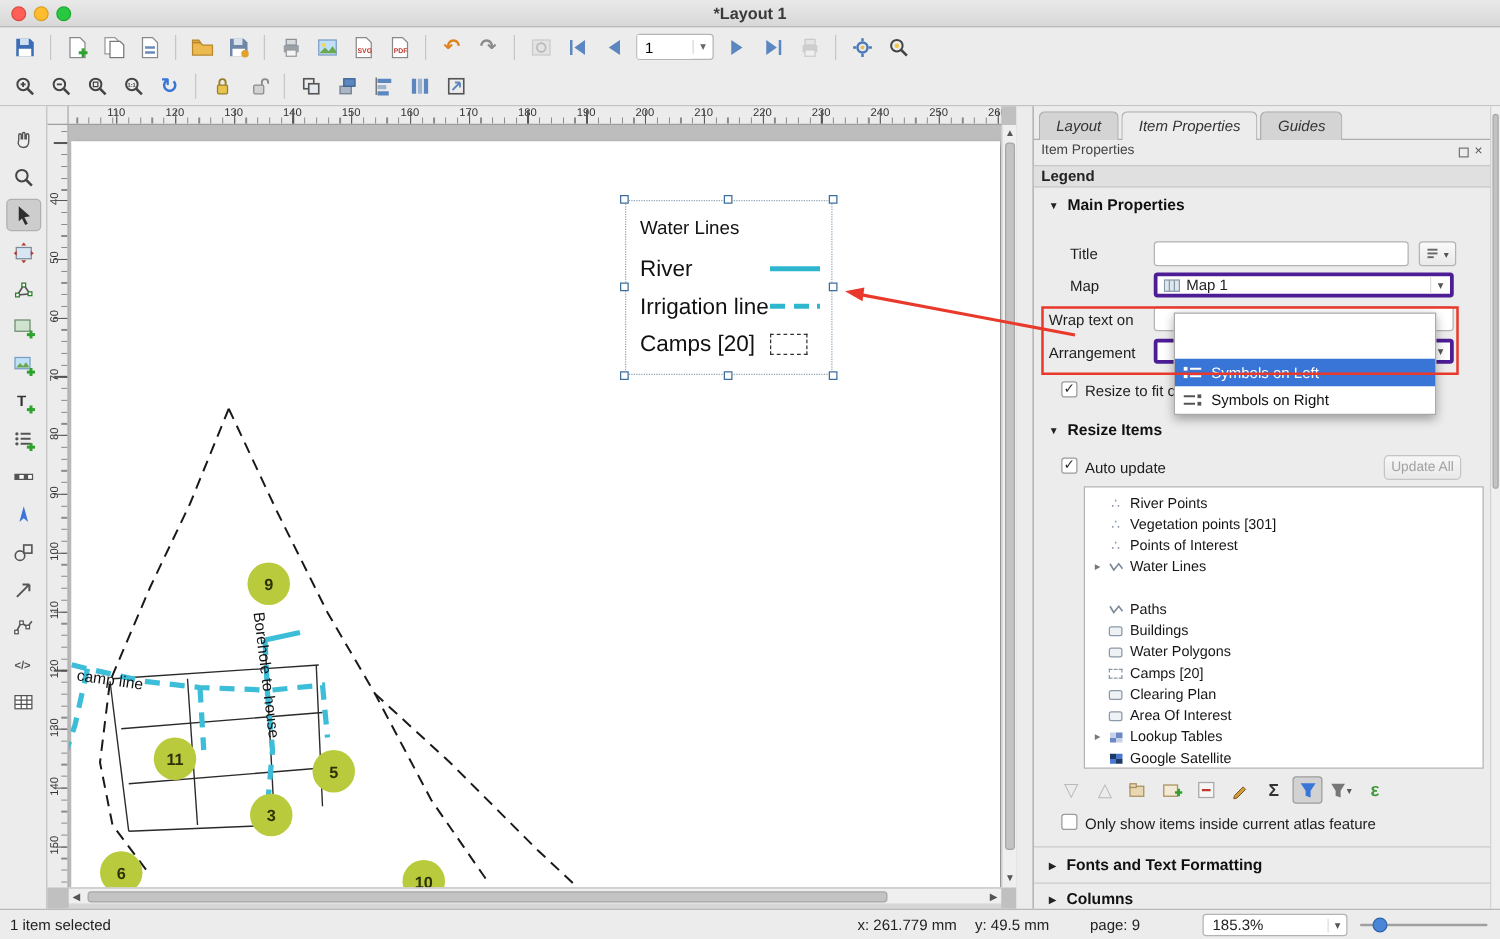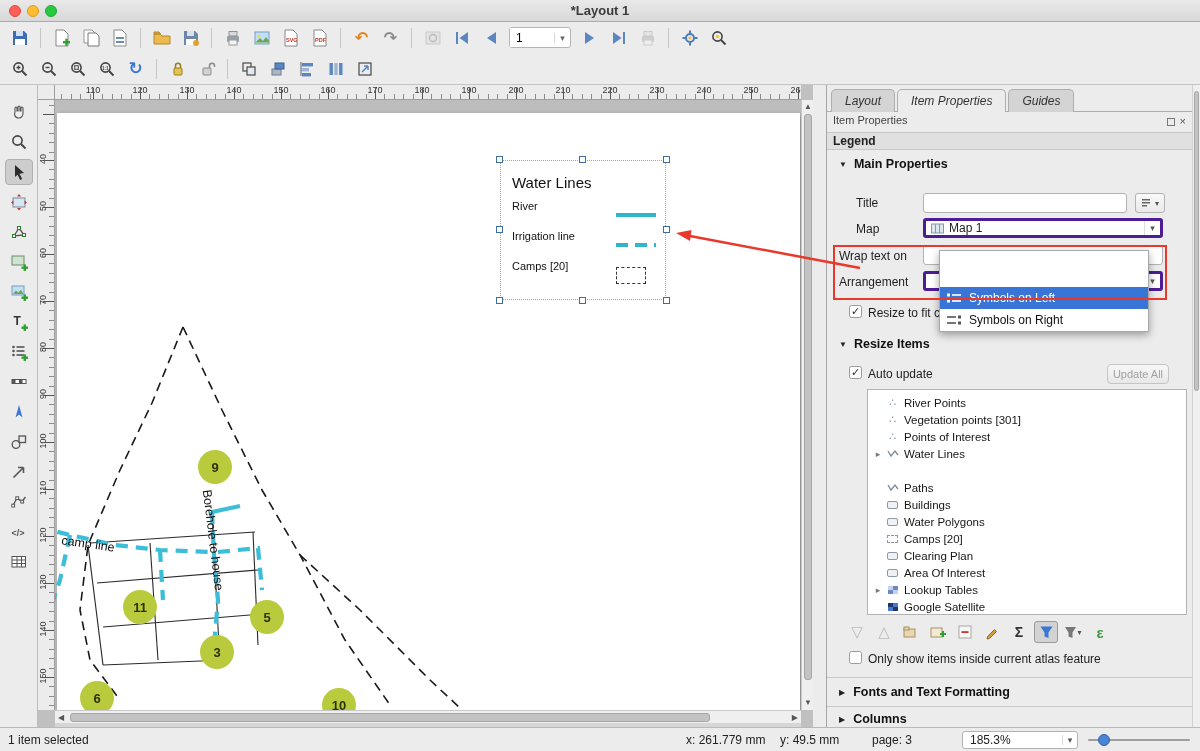--- a/index.html
+++ b/index.html
@@ -50,21 +50,21 @@
   #mapsvg { position:absolute; left:0; top:0; }
   .camp-circle { position:absolute; width:34px; height:34px; border-radius:50%; background:#b9cb3d;
     display:flex; align-items:center; justify-content:center; font-size:13px; font-weight:bold; color:#2c3205; }
   .map-label { position:absolute; font-size:12.5px; color:#111; white-space:nowrap; }
   
   .legend-preview { position:absolute; left:445px; top:60px; width:166px; height:140px; background:#fff; }
   .lp-frame { position:absolute; inset:0; border:1px dotted #93a7b8; }
   .handle { position:absolute; width:7px; height:7px; background:#fff; border:1px solid #3d6f9e; }
   .lp-content { position:absolute; left:12px; top:14px; right:8px; }
   .lp-title { font-size:15px; color:#111; height:26px; }
-  .lp-row { display:flex; justify-content:space-between; height:30px; font-size:11px; color:#111; }
+  .lp-row { display:flex; align-items:center; justify-content:space-between; height:30px; font-size:18px; color:#111; }
   .sym { width:42px; display:flex; align-items:center; }
   .sym-solid { width:40px; height:4px; background:#2fb6cf; }
   .sym-dash { width:40px; height:4px; background:repeating-linear-gradient(to right,#2fb6cf 0 12px,transparent 12px 19px); }
   .sym-rect { width:30px; height:17px; border:1.6px dashed #333; }
   
   .vscroll { position:absolute; left:763px; top:15px; width:12px; height:610px; background:#efefef; border-left:1px solid #c9c9c9; }
   .hscroll { position:absolute; left:17px; top:625px; width:746px; height:13px; background:#efefef; border-top:1px solid #c9c9c9; }
   .thumb { position:absolute; background:#c3c3c3; border:1px solid #a6a6a6; border-radius:3px; }
   .sarrow { position:absolute; font-size:8px; color:#555; line-height:1; }
   .canvas-strip { position:absolute; left:17px; top:638px; width:746px; height:4px; background:#d6d6d6; }
@@ -866,21 +866,21 @@
 </svg>
 
 <div class="panel-scroll">
   <div class="thumb" style="left:1px; top:6px; width:5px; height:300px"></div>
 </div>
 
 <div class="statusbar">
   <span class="sb-item" style="left:8px">1 item selected</span>
   <span class="sb-item" style="left:686px">x: 261.779 mm</span>
   <span class="sb-item" style="left:780px">y: 49.5 mm</span>
-  <span class="sb-item" style="left:872px">page: 3</span>
+  <span class="sb-item" style="left:872px">page: 9</span>
   <div class="zoom-combo">
     <span>185.3%</span>
     <span class="c-arr">▾</span>
   </div>
   <div class="slider">
     <div class="track"></div>
     <div class="knob"></div>
   </div>
 </div>
 

